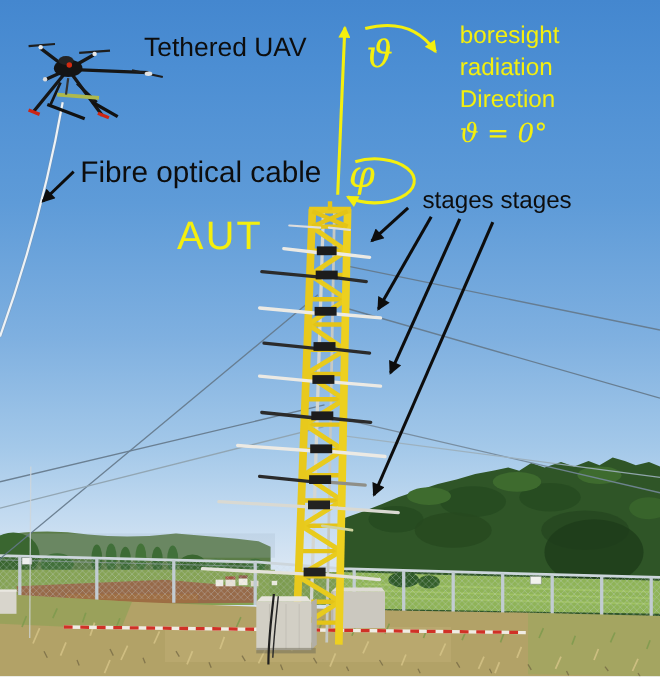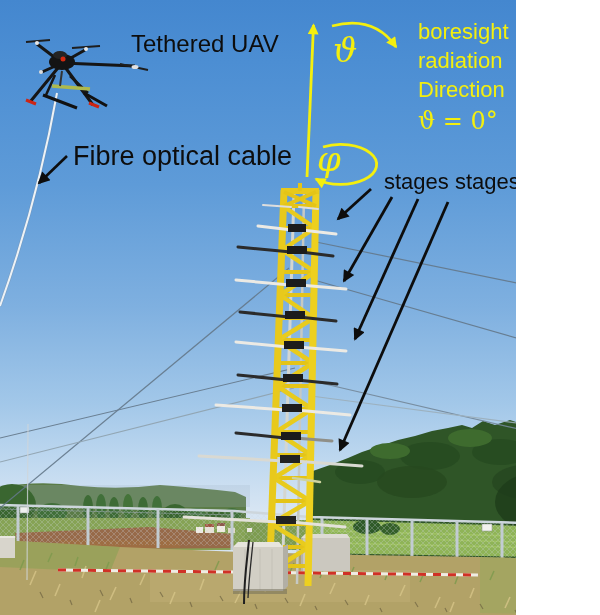--- a/index.html
+++ b/index.html
@@ -1,31 +1,31 @@
 <!DOCTYPE html>
 <html><head>
 <meta charset="utf-8">
 <style>
   html,body{margin:0;padding:0;background:#ffffff;}
-  #figure{position:relative;width:516px;height:615px;overflow:hidden;
+  #figure{position:relative;width:600px;height:615px;overflow:hidden;
           font-family:"Liberation Sans",sans-serif;}
   #sky{position:absolute;inset:0;
        background:linear-gradient(180deg,#4487cf 0%,#4c8ed3 10%,#5e9bd8 30%,
                   #7fb0e0 50%,#a3c8e9 66%,#c2daf0 76%,#d7e5f3 83%,#d3e2f0 100%);}
   svg.scene{position:absolute;left:0;top:0;}
   .lbl{position:absolute;white-space:nowrap;}
   .lbl-black{color:#0d0d0d;}
   .lbl-yellow{color:#f4ef0e;}
   #lbl-uav{left:131px;top:30px;font-size:24px;}
   #lbl-fibre{left:73px;top:141px;font-size:27px;}
   #lbl-dipole{left:384px;top:169px;font-size:22px;}
   #lbl-aut{left:161px;top:193px;font-size:36px;letter-spacing:2px;}
   #boresight-block{left:418px;top:17px;width:140px;
                    font-size:22px;line-height:29px;}
-  #theta-eq{font-family:"DejaVu Serif",serif;font-size:24px;margin-top:3px;}
+  #theta-eq{font-family:"DejaVu Serif",serif;font-style:italic;font-size:24px;margin-top:3px;}
   #theta-sym{left:333px;top:30px;font-family:"DejaVu Serif",serif;
              font-style:italic;font-size:34px;}
   #phi-sym{left:317px;top:139px;font-family:"DejaVu Serif",serif;
            font-style:italic;font-size:34px;}
 </style>
 </head>
 <body>
 
 <div id="figure">
   <div id="sky"></div>
@@ -264,20 +264,21 @@
       <path d="M418 199 L355 339" stroke="#0d0d0d" stroke-width="2.8" fill="none" marker-end="url(#mBlack)"></path>
       <path d="M448 202 L340 450" stroke="#0d0d0d" stroke-width="2.8" fill="none" marker-end="url(#mBlack)"></path>
       <path d="M307 177 L313.5 25" stroke="#f4ef0e" stroke-width="2.8" fill="none" marker-end="url(#mYellow)"></path>
       <path d="M332 26 Q374 15 396 47" stroke="#f4ef0e" stroke-width="2.8" fill="none" marker-end="url(#mYellow)"></path>
       <path d="M323 147 A36 20 0 1 1 316 179" stroke="#f4ef0e" stroke-width="2.8" fill="none" marker-end="url(#mYellow)"></path>
     </g>
   </svg>
 
   <div class="lbl lbl-black" id="lbl-uav">Tethered UAV</div>
   <div class="lbl lbl-black" id="lbl-fibre">Fibre optical cable</div>
+  <div class="lbl lbl-yellow" id="lbl-aut">AUT</div>
   <div class="lbl lbl-black" id="lbl-dipole">stages stages</div>
 
   <div class="lbl lbl-yellow" id="boresight-block">
     <div>boresight</div>
     <div>radiation</div>
     <div>Direction</div>
     <div id="theta-eq">ϑ = 0°</div>
   </div>
 
   <div class="lbl lbl-yellow" id="theta-sym">ϑ</div>

